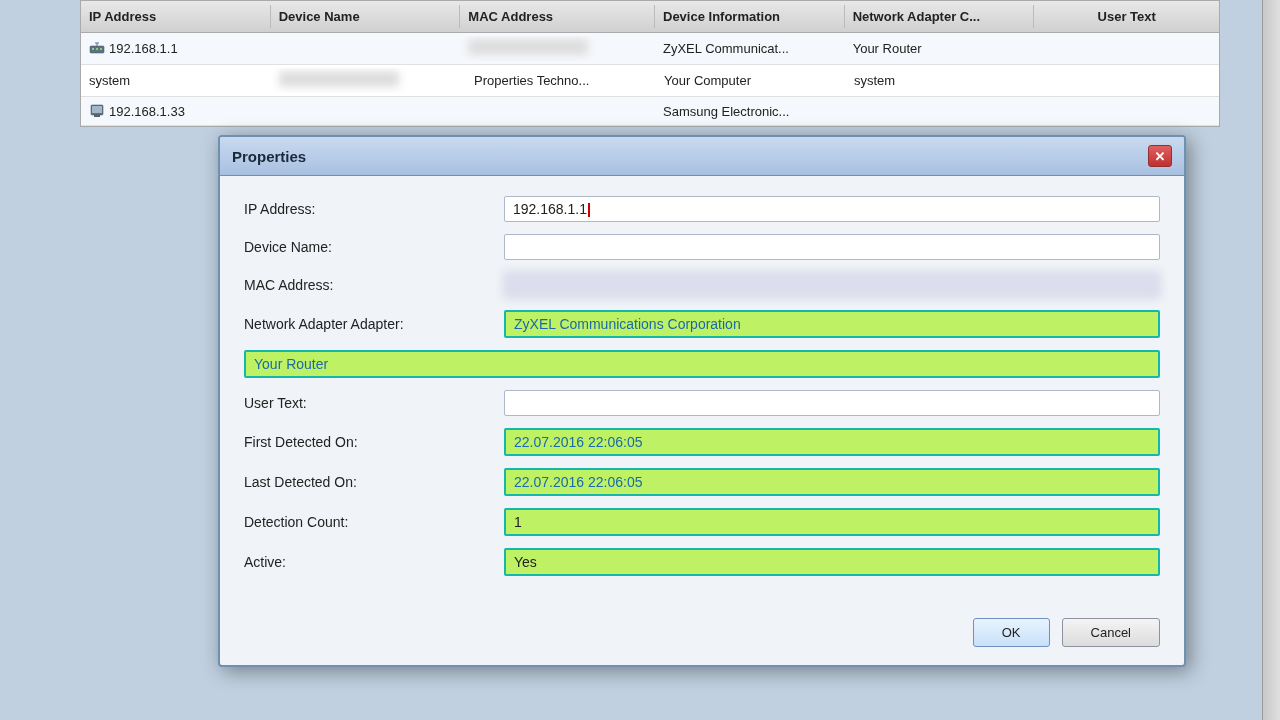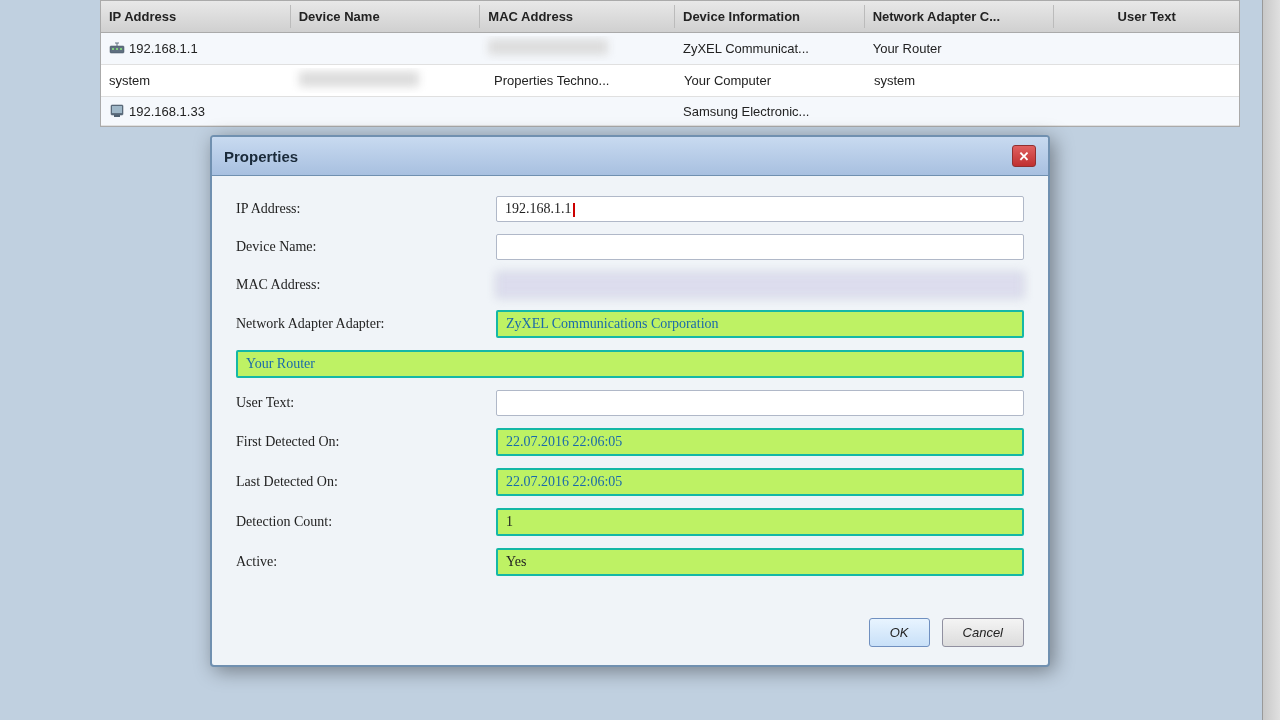--- a/index.html
+++ b/index.html
@@ -13,21 +13,20 @@
       position: relative;
     }
 
     
     .bg-table {
       position: absolute;
       top: 0; left: 80px;
       width: 1140px;
       background: #fff;
       border: 1px solid #aaa;
-      margin-left: 20px;
     }
 
     .table-header {
       display: flex;
       background: linear-gradient(to bottom, #e8e8e8, #d0d0d0);
       border-bottom: 1px solid #aaa;
       padding: 4px 0;
     }
 
     .th {
@@ -100,22 +99,22 @@
     
     .dialog-overlay {
       position: absolute;
       top: 0; left: 0; right: 0; bottom: 0;
     }
 
     
     .dialog {
       position: absolute;
       top: 135px;
-      left: 210px;
-      width: 840px;
+      left: 218px;
+      width: 968px;
       background: #f0f4f8;
       border: 2px solid #7090b0;
       border-radius: 4px;
       box-shadow: 4px 4px 20px rgba(0,0,0,0.4);
     }
 
     .dialog-titlebar {
       background: linear-gradient(to bottom, #c8daf0, #a8c0e0);
       padding: 8px 12px;
       display: flex;
@@ -147,21 +146,20 @@
     }
 
     .dialog-body {
       padding: 20px 24px;
     }
 
     .form-row {
       display: flex;
       align-items: center;
       margin-bottom: 12px;
-      font-family: Liberation Serif, serif;
     }
 
     .form-label {
       width: 260px;
       font-size: 14px;
       color: #222;
       font-weight: normal;
     }
 
     .form-value {
@@ -190,26 +188,25 @@
     }
 
     .dialog-footer {
       display: flex;
       justify-content: flex-end;
       gap: 12px;
       padding: 10px 24px 18px;
     }
 
     .btn {
-      padding: 6px 20px;
+      padding: 6px 28px;
       font-size: 13px;
       cursor: pointer;
       border-radius: 3px;
       font-family: inherit;
-      font-style: italic;
     }
 
     .btn-ok {
       background: linear-gradient(to bottom, #e8f4ff, #c8e0f8);
       border: 1px solid #7090c0;
       color: #222;
     }
 
     .btn-cancel {
       background: linear-gradient(to bottom, #f4f4f4, #dcdcdc);

